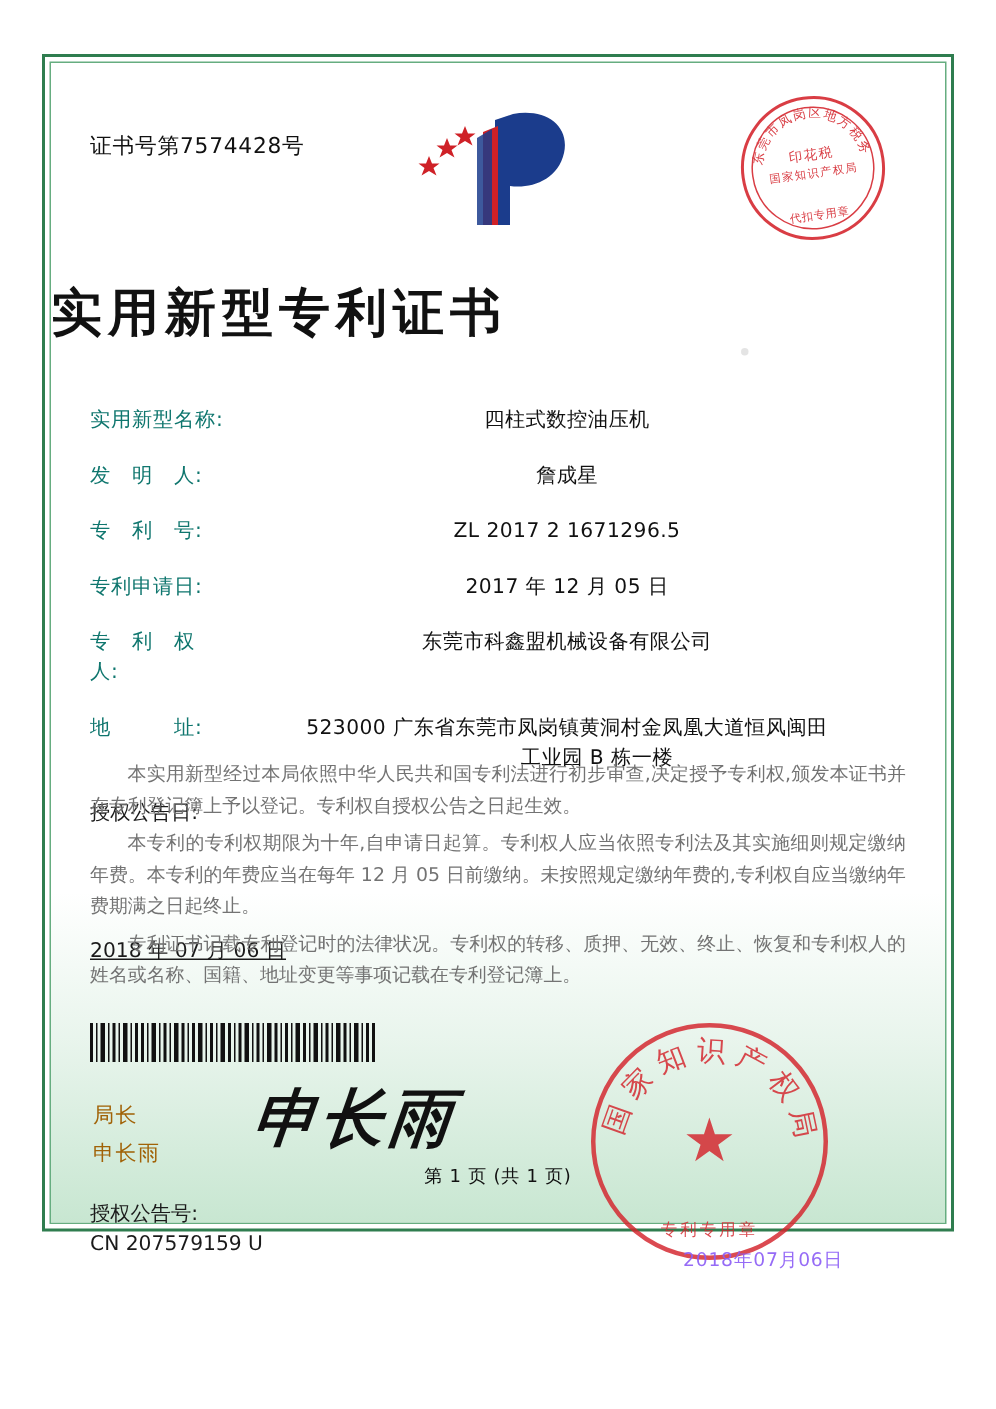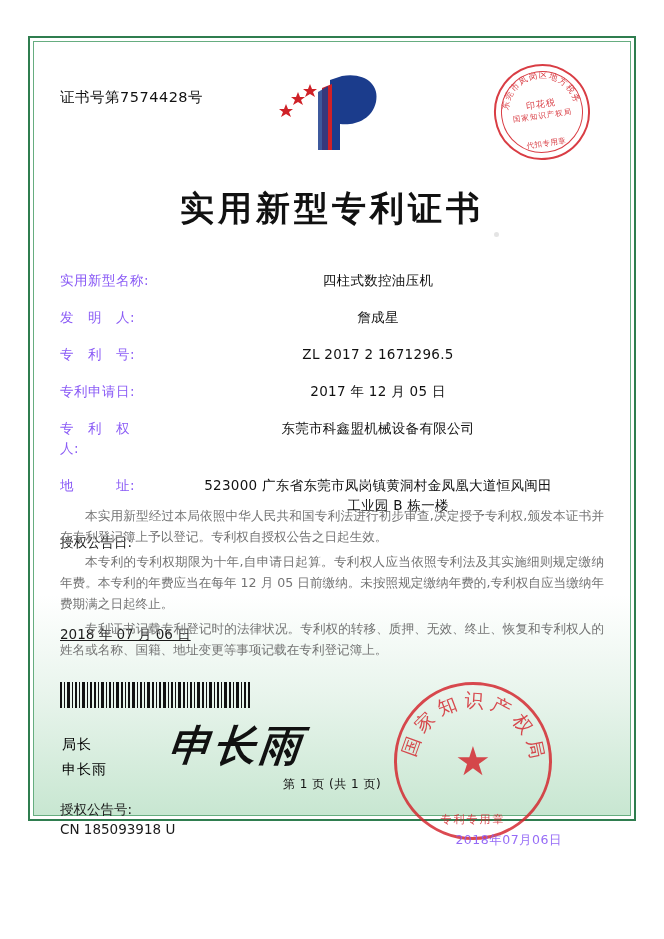--- a/index.html
+++ b/index.html
@@ -121,21 +121,21 @@
     font-size: 7.5px;
     letter-spacing: .5px;
   }
 
   
   .doc-title {
     position: absolute;
     left: 0;
     right: 0;
     top: 144px;
-    text-align: center;
+    text-align: left;
     font-size: 34px;
     font-weight: bold;
     letter-spacing: 4px;
     color: #111;
     font-family: "DejaVu Sans", sans-serif;
   }
 
   
   .fields {
     position: absolute;
@@ -146,21 +146,21 @@
   .field-row {
     display: flex;
     align-items: flex-start;
     margin-bottom: 17px;
     font-size: 13.5px;
     line-height: 20px;
   }
   .field-label {
     width: 92px;
     flex: 0 0 92px;
-    color: #8b5cf6;
+    color: #0f766e;
     letter-spacing: 0.5px;
   }
   .field-value {
     flex: 1 1 auto;
     color: #111;
     letter-spacing: 0.3px;
     text-align: center;
   }
   .field-value .line2 {
     display: block;
@@ -205,21 +205,21 @@
   }
 
   
   .sign-label {
     position: absolute;
     left: 28px;
     top: 690px;
     font-size: 14px;
     line-height: 25px;
     letter-spacing: 1px;
-    color: #000000;
+    color: #a16207;
   }
   .signature {
     position: absolute;
     left: 135px;
     top: 676px;
     font-size: 42px;
     font-family: "DejaVu Serif", serif;
     font-style: italic;
     font-weight: bold;
     color: #111;
@@ -371,21 +371,21 @@
         <div class="field-value">
           <span>523000  广东省东莞市凤岗镇黄洞村金凤凰大道恒风闽田</span>
           <span class="line2">工业园 B 栋一楼</span>
         </div>
       </div>
 
       <div class="row-split">
         <div class="left-label">授权公告日:</div>
         <div class="left-value">2018 年 07 月 06 日</div>
         <div class="right-label">授权公告号:</div>
-        <div class="right-value">CN 185093918 U</div>
+        <div class="right-value">CN 207579159 U</div>
       </div>
 
     </div>
 
     <div class="body-text">
       <p>本实用新型经过本局依照中华人民共和国专利法进行初步审查,决定授予专利权,颁发本证书并在专利登记簿上予以登记。专利权自授权公告之日起生效。</p>
       <p>本专利的专利权期限为十年,自申请日起算。专利权人应当依照专利法及其实施细则规定缴纳年费。本专利的年费应当在每年 12 月 05 日前缴纳。未按照规定缴纳年费的,专利权自应当缴纳年费期满之日起终止。</p>
       <p>专利证书记载专利登记时的法律状况。专利权的转移、质押、无效、终止、恢复和专利权人的姓名或名称、国籍、地址变更等事项记载在专利登记簿上。</p>
     </div>
 

